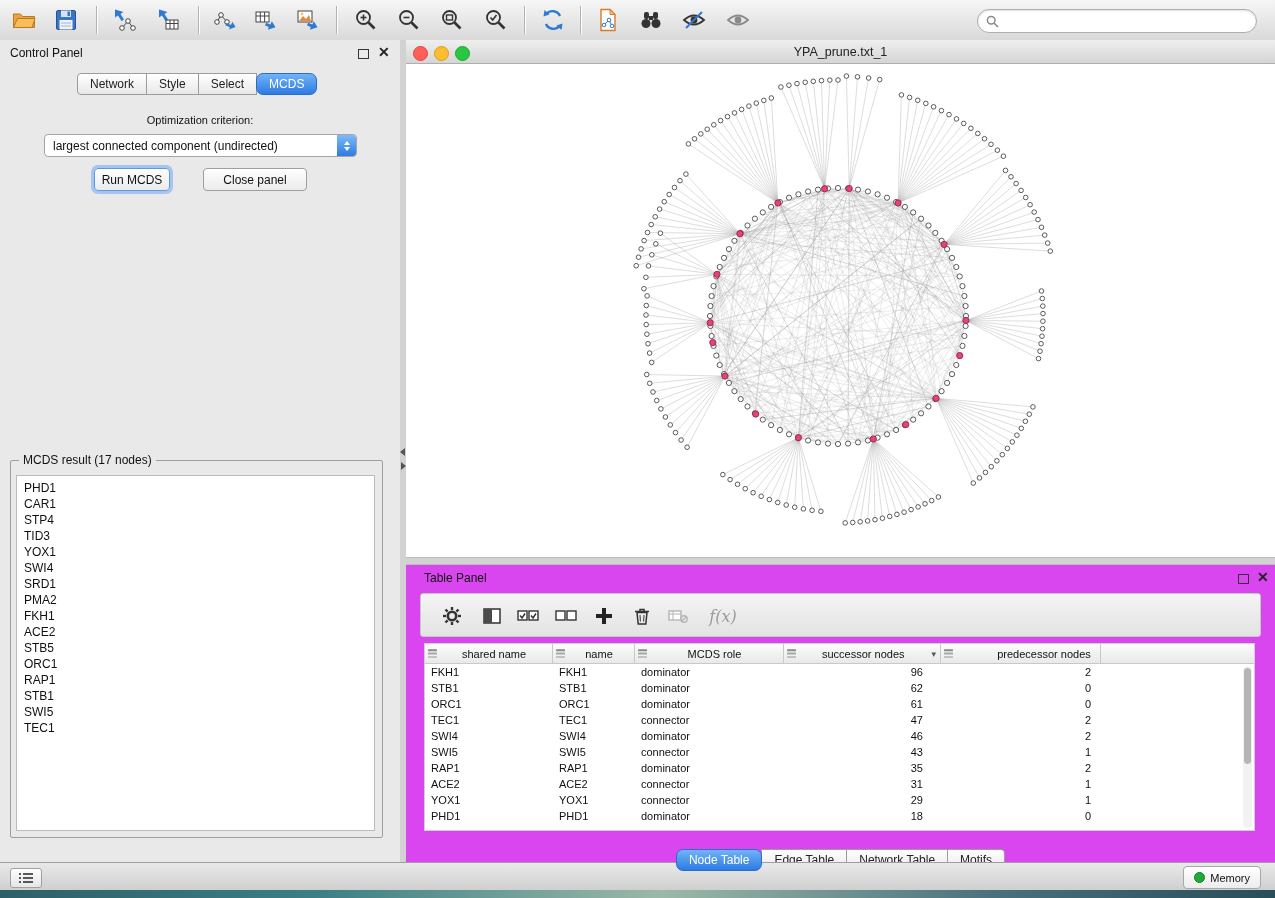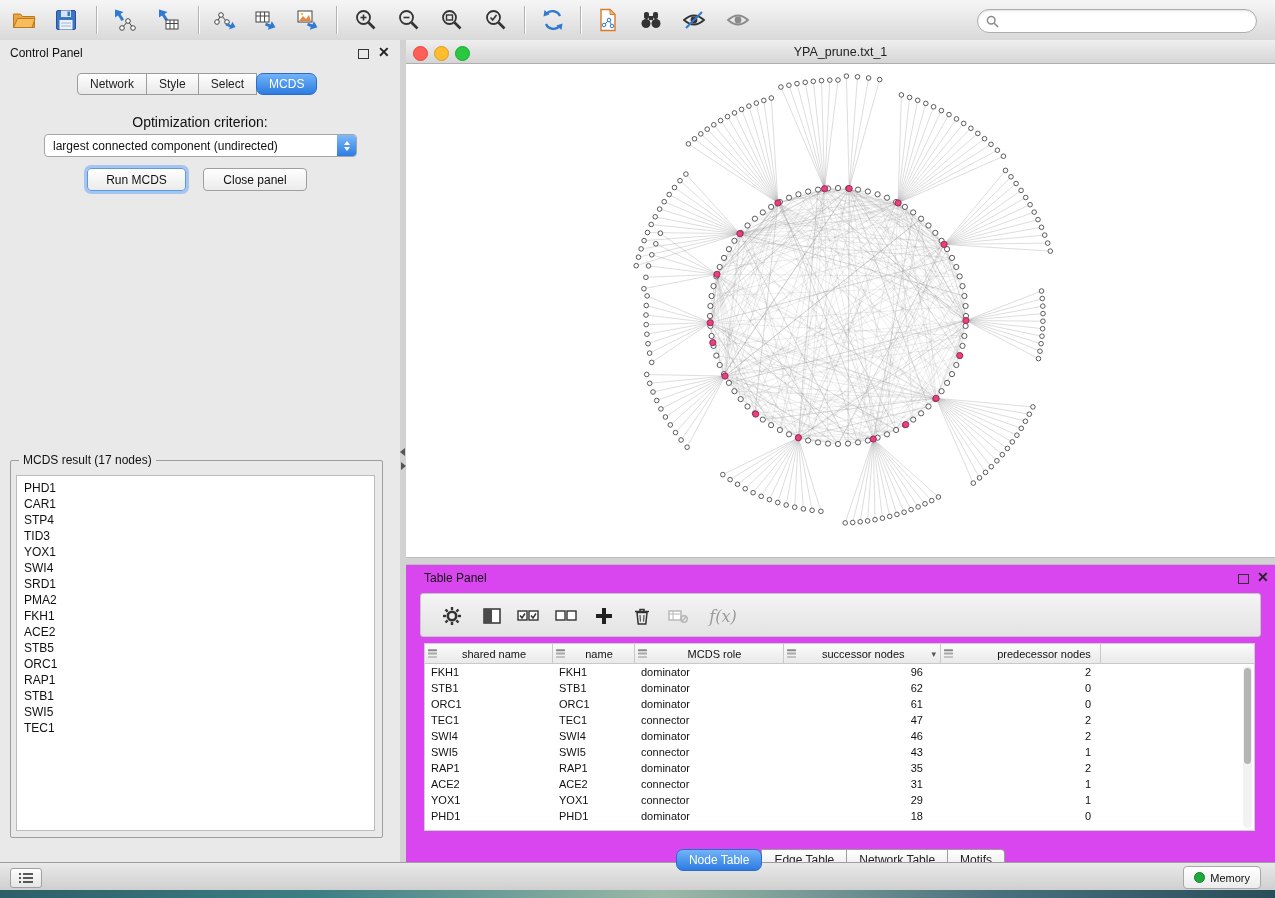--- a/index.html
+++ b/index.html
@@ -20,31 +20,31 @@
   .panel-title .t{position:absolute;left:10px;top:6px;}
   .win-float{position:absolute;width:9px;height:8px;border:1.4px solid #333;top:9px;}
   .win-close{position:absolute;top:4px;font-size:14px;font-weight:bold;color:#222;}
   .seg-row{position:absolute;display:flex;}
   .seg-tab{border:1px solid #9c9c9c;background:linear-gradient(#ffffff,#e8e8e8);
     padding:3px 12px;font-size:12px;margin-left:-1px;color:#222;position:relative;}
   .seg-tab:first-child{border-radius:4px 0 0 4px;margin-left:0;}
   .seg-tab:last-child{border-radius:0 4px 4px 0;}
   .seg-tab.active{background:linear-gradient(#72b3f8,#2d7ce2);color:#fff;border-color:#2a6dc9;
     border-radius:7px;z-index:2;}
-  #opt-label{position:absolute;left:0;right:0;top:74px;text-align:center;font-size:14px;}
+  #opt-label{position:absolute;left:0;right:0;top:74px;text-align:center;font-size:11px;}
   #criterion-select{position:absolute;left:44px;top:94px;width:313px;height:23px;background:#fff;
     border:1px solid #a5a5a5;border-radius:4px;box-sizing:border-box;display:flex;align-items:center;}
   #criterion-select .val{flex:1;font-size:12px;padding-left:8px;white-space:nowrap;overflow:hidden;}
   #criterion-select .step{width:19px;height:21px;border-radius:0 3px 3px 0;
     background:linear-gradient(#7db9fa,#2d7ce2);display:flex;flex-direction:column;align-items:center;justify-content:center;gap:2px;}
   .tri-up{width:0;height:0;border-left:3.5px solid transparent;border-right:3.5px solid transparent;border-bottom:4px solid #fff;}
   .tri-dn{width:0;height:0;border-left:3.5px solid transparent;border-right:3.5px solid transparent;border-top:4px solid #fff;}
   .cp-btn{position:absolute;top:128px;height:23px;border:1px solid #9f9f9f;border-radius:4px;
     background:linear-gradient(#ffffff,#ebebeb);font-size:12px;display:flex;align-items:center;justify-content:center;box-sizing:border-box;}
-  #run-btn{left:87px;width:99px;border-color:#5b9ae0;box-shadow:0 0 0 3px rgba(110,165,245,.55);}
+  #run-btn{left:94px;width:76px;border-color:#5b9ae0;box-shadow:0 0 0 3px rgba(110,165,245,.55);}
   #closepanel-btn{left:203px;width:104px;}
   #mcds-fieldset{position:absolute;left:10px;top:420px;width:373px;height:378px;
     border:1px solid #9e9e9e;border-radius:2px;background:#e9e9e9;box-sizing:border-box;}
   #mcds-legend{position:absolute;left:8px;top:-8px;background:#e9e9e9;padding:0 4px;font-size:12px;}
   #mcds-list{position:absolute;left:5px;right:7px;top:14px;bottom:6px;background:#fff;
     border:1px solid #bcbcbc;overflow:hidden;padding:4px 0 0 0;}
   .list-item{font-size:12px;line-height:16px;padding-left:7px;}
   
   #v-splitter{position:absolute;left:400px;top:40px;width:6px;height:822px;background:#d2d2d2;border-right:1px solid #b9b9b9;}
   .spl-arrow-l{position:absolute;left:0px;top:408px;width:0;height:0;border-top:4px solid transparent;border-bottom:4px solid transparent;border-right:5px solid #555;}

